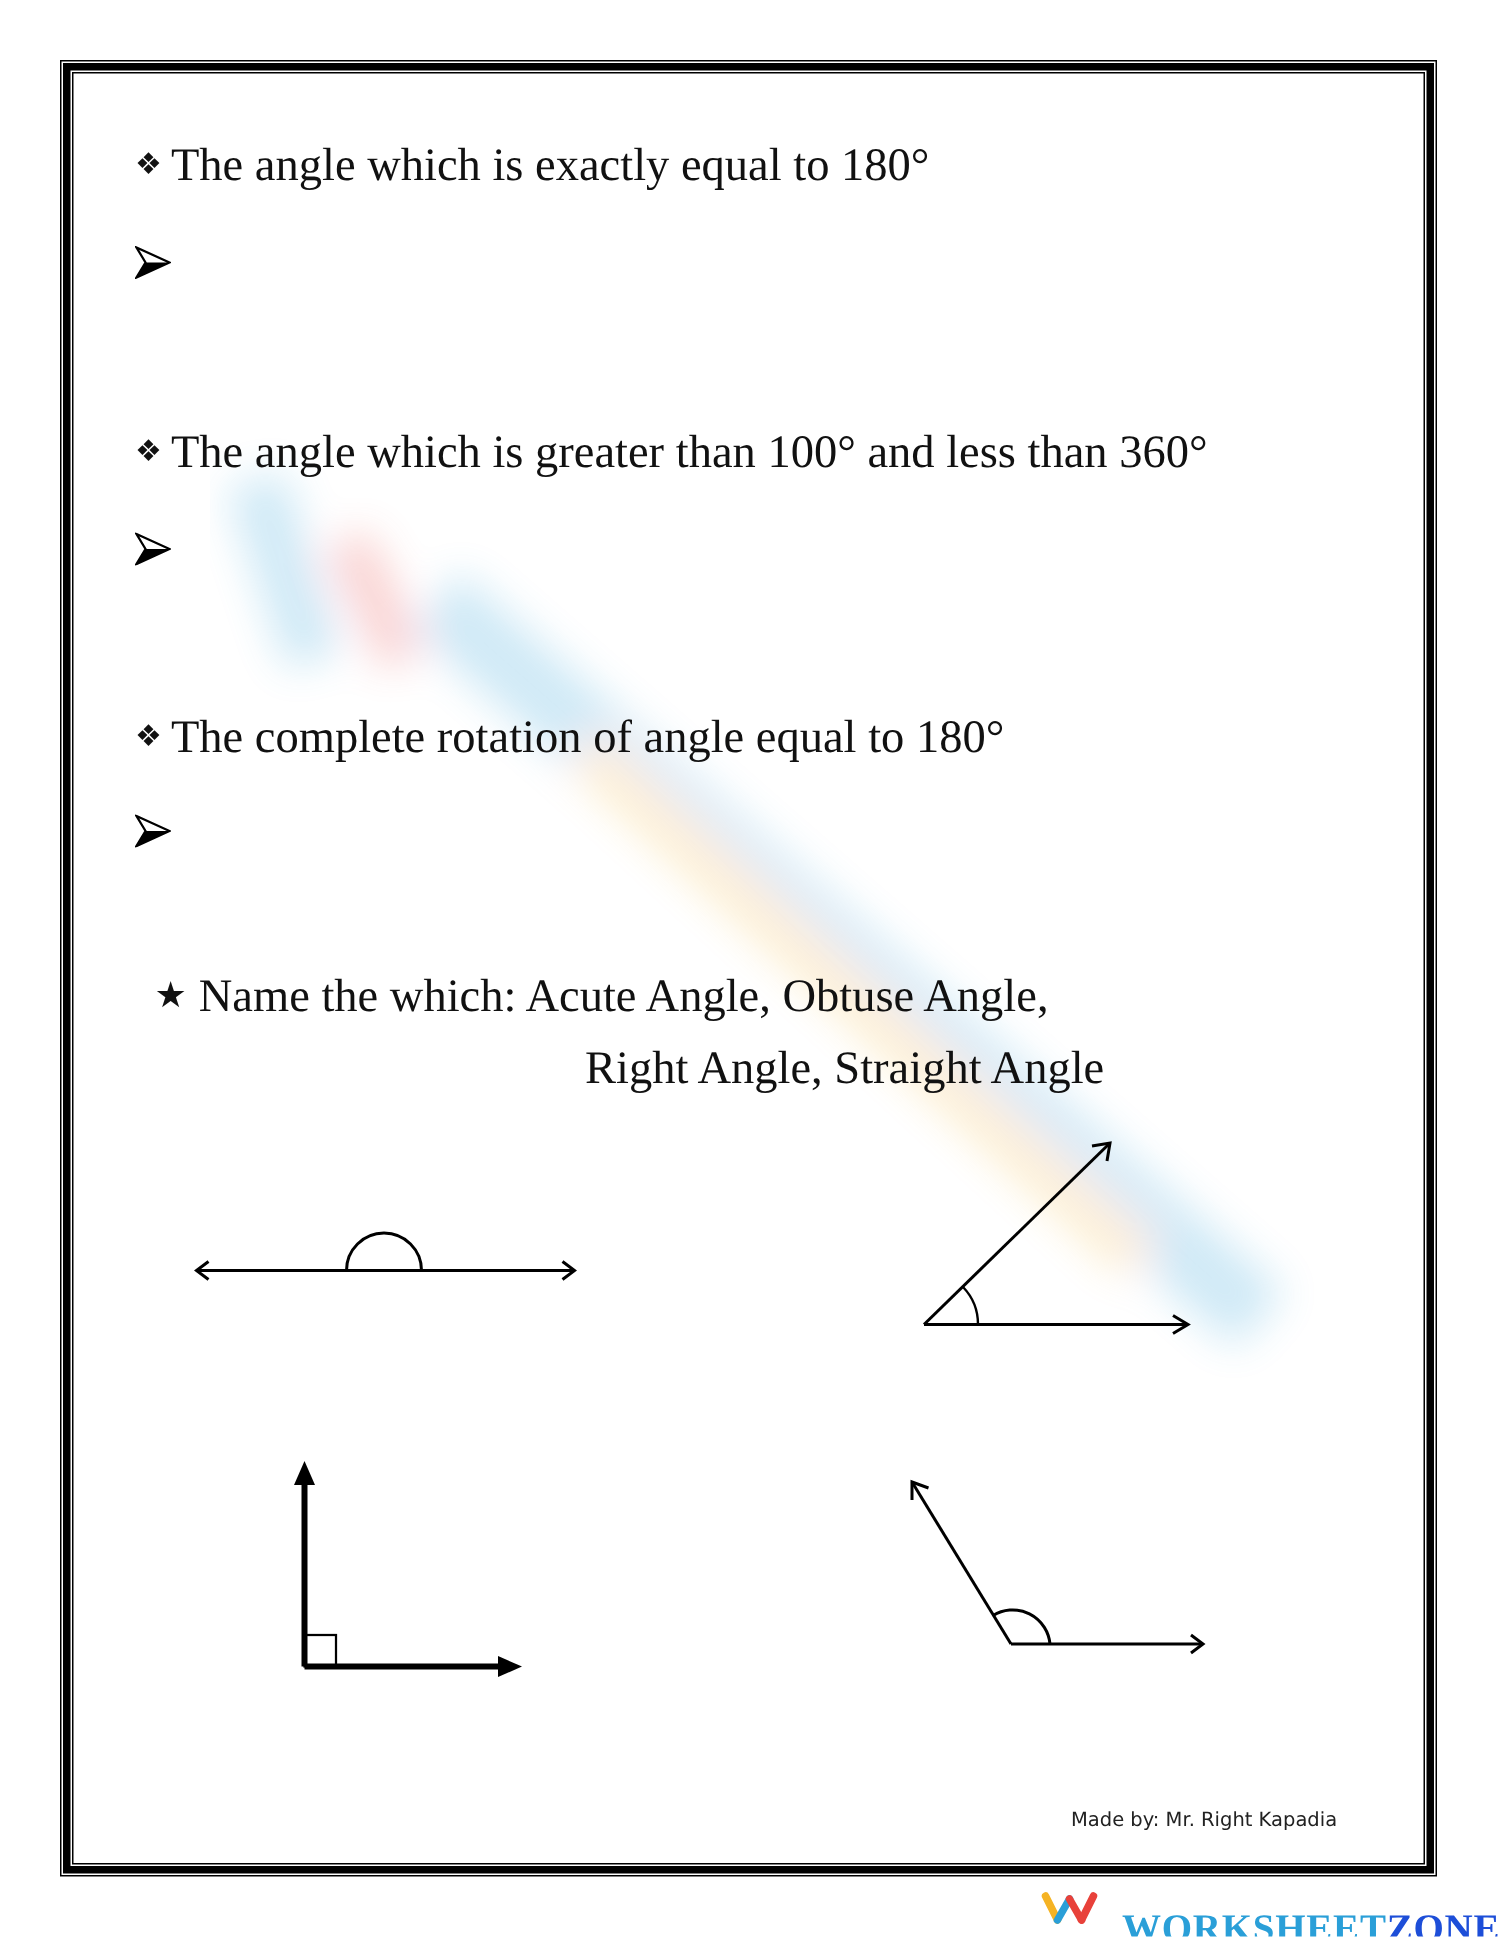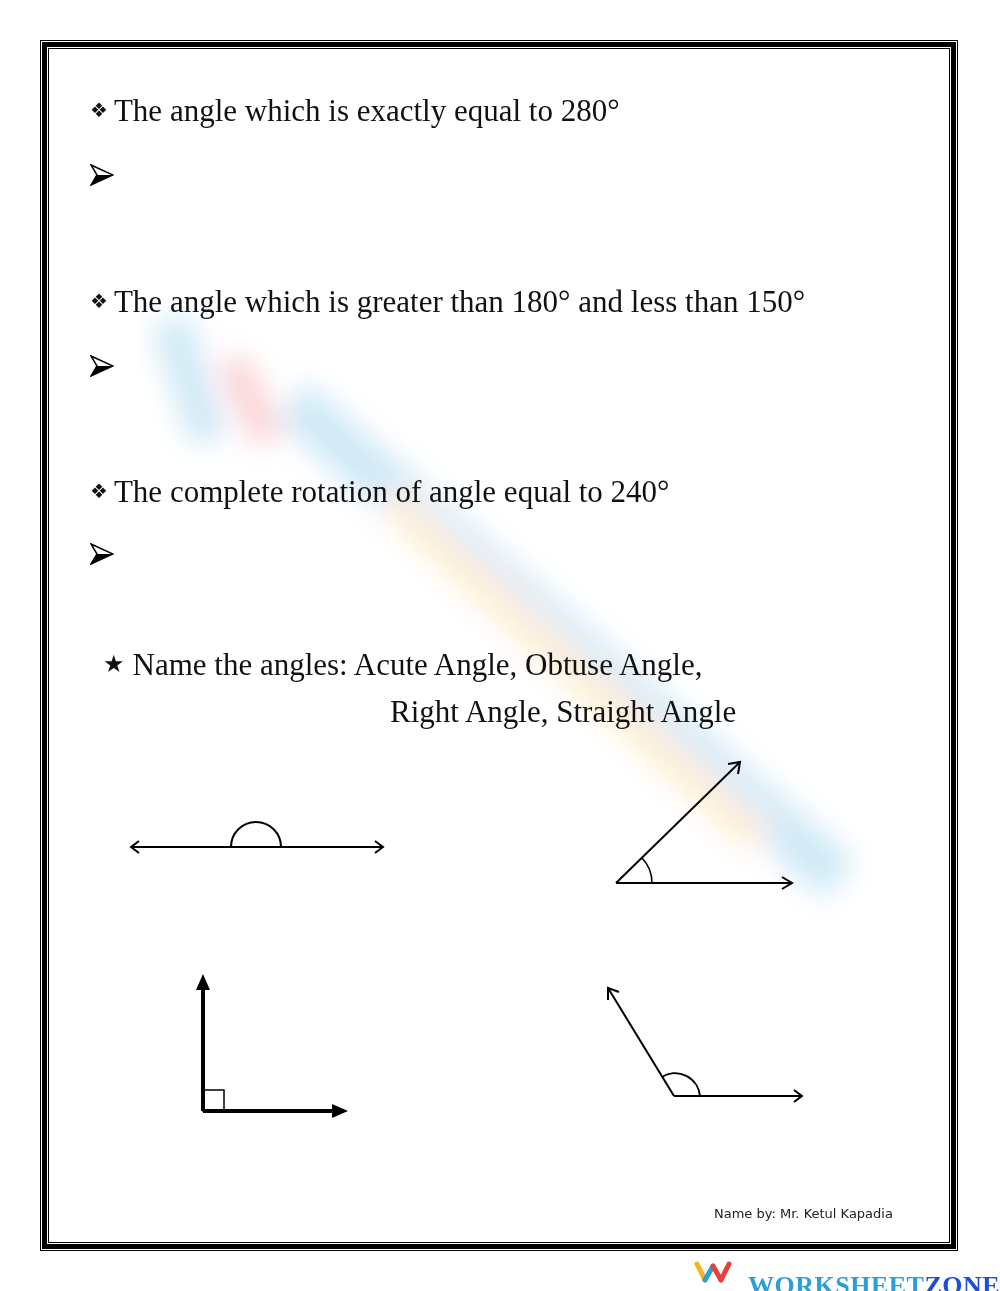--- a/index.html
+++ b/index.html
@@ -49,48 +49,48 @@
   </defs>
   <g filter="url(#blur)" opacity="0.22">
     <path d="M30 40 L70 160" stroke="#2a9fd8" stroke-width="40" fill="none"></path>
     <path d="M90 80 L130 160" stroke="#e8413a" stroke-width="34" fill="none"></path>
     <path d="M150 120 L700 600" stroke="#2a9fd8" stroke-width="50" fill="none"></path>
     <path d="M250 220 L620 560" stroke="#f5b324" stroke-width="30" fill="none"></path>
   </g>
 </svg>
 
 <div class="q" style="top:92px;">
-  <span class="bullet">❖</span><span>The angle which is exactly equal to 280°</span>
+  <span class="bullet">❖</span><span>The angle which is exactly equal to 180°</span>
 </div>
 <svg class="ans" style="top:164px;" viewBox="0 0 24 22">
   <path d="M1 1 L23 11 L1 21 L7 11 Z" fill="#fff" stroke="#000" stroke-width="1.5"></path>
   <path d="M1 21 L23 11 L7 11 Z" fill="#000"></path>
 </svg>
 <div style="position:absolute; left:124px; top:158px; width:780px; height:34px;"></div>
 
 <div class="q" style="top:283px;">
-  <span class="bullet">❖</span><span>The angle which is greater than 180° and less than 150°</span>
+  <span class="bullet">❖</span><span>The angle which is greater than 100° and less than 360°</span>
 </div>
 <svg class="ans" style="top:355px;" viewBox="0 0 24 22">
   <path d="M1 1 L23 11 L1 21 L7 11 Z" fill="#fff" stroke="#000" stroke-width="1.5"></path>
   <path d="M1 21 L23 11 L7 11 Z" fill="#000"></path>
 </svg>
 <div style="position:absolute; left:124px; top:349px; width:780px; height:34px;"></div>
 
 <div class="q" style="top:473px;">
-  <span class="bullet">❖</span><span>The complete rotation of angle equal to 240°</span>
+  <span class="bullet">❖</span><span>The complete rotation of angle equal to 180°</span>
 </div>
 <svg class="ans" style="top:543px;" viewBox="0 0 24 22">
   <path d="M1 1 L23 11 L1 21 L7 11 Z" fill="#fff" stroke="#000" stroke-width="1.5"></path>
   <path d="M1 21 L23 11 L7 11 Z" fill="#000"></path>
 </svg>
 <div style="position:absolute; left:124px; top:537px; width:780px; height:34px;"></div>
 
 <div class="task">
-  <span class="star">★</span><span>Name the angles: Acute Angle, Obtuse Angle,</span>
+  <span class="star">★</span><span>Name the which: Acute Angle, Obtuse Angle,</span>
 </div>
 <div class="task-line2">Right Angle, Straight Angle</div>
 
 <svg class="fig" style="left:125px; top:815px;" width="265" height="50" viewBox="0 0 265 50">
   <line x1="6" y1="32" x2="258" y2="32" stroke="#000" stroke-width="2"></line>
   <path d="M14 26 L6 32 L14 38" fill="none" stroke="#000" stroke-width="2"></path>
   <path d="M250 26 L258 32 L250 38" fill="none" stroke="#000" stroke-width="2"></path>
   <path d="M106 32 A25 25 0 0 1 156 32" fill="none" stroke="#000" stroke-width="2"></path>
 </svg>
 
@@ -111,21 +111,21 @@
 </svg>
 
 <svg class="fig" style="left:598px; top:980px;" width="215" height="135" viewBox="0 0 215 135">
   <line x1="76" y1="116" x2="204" y2="116" stroke="#000" stroke-width="2"></line>
   <path d="M196 110 L204 116 L196 122" fill="none" stroke="#000" stroke-width="2"></path>
   <line x1="76" y1="116" x2="10" y2="8" stroke="#000" stroke-width="2"></line>
   <path d="M10 20 L10 8 L21 12" fill="none" stroke="#000" stroke-width="2"></path>
   <path d="M64 97 A25 25 0 0 1 102 116" fill="none" stroke="#000" stroke-width="2"></path>
 </svg>
 
-<div class="credit">Name by: Mr. Ketul Kapadia</div>
+<div class="credit">Made by: Mr. Right Kapadia</div>
 
 <div class="brand">
   <svg class="logo" viewBox="0 0 40 24">
     <path d="M3 4 L11 20" stroke="#f5b324" stroke-width="5" stroke-linecap="round"></path>
     <path d="M11 20 L19 6" stroke="#2a9fd8" stroke-width="5" stroke-linecap="round"></path>
     <path d="M19 6 L27 20" stroke="#e8413a" stroke-width="5" stroke-linecap="round"></path>
     <path d="M27 20 L35 4" stroke="#e8413a" stroke-width="5" stroke-linecap="round"></path>
   </svg>
   <span class="w1" style="color:#2a9fd8;">WORKSHEET</span>
     <span class="w1" style="color:#1d4ed8;">ZONE</span>

